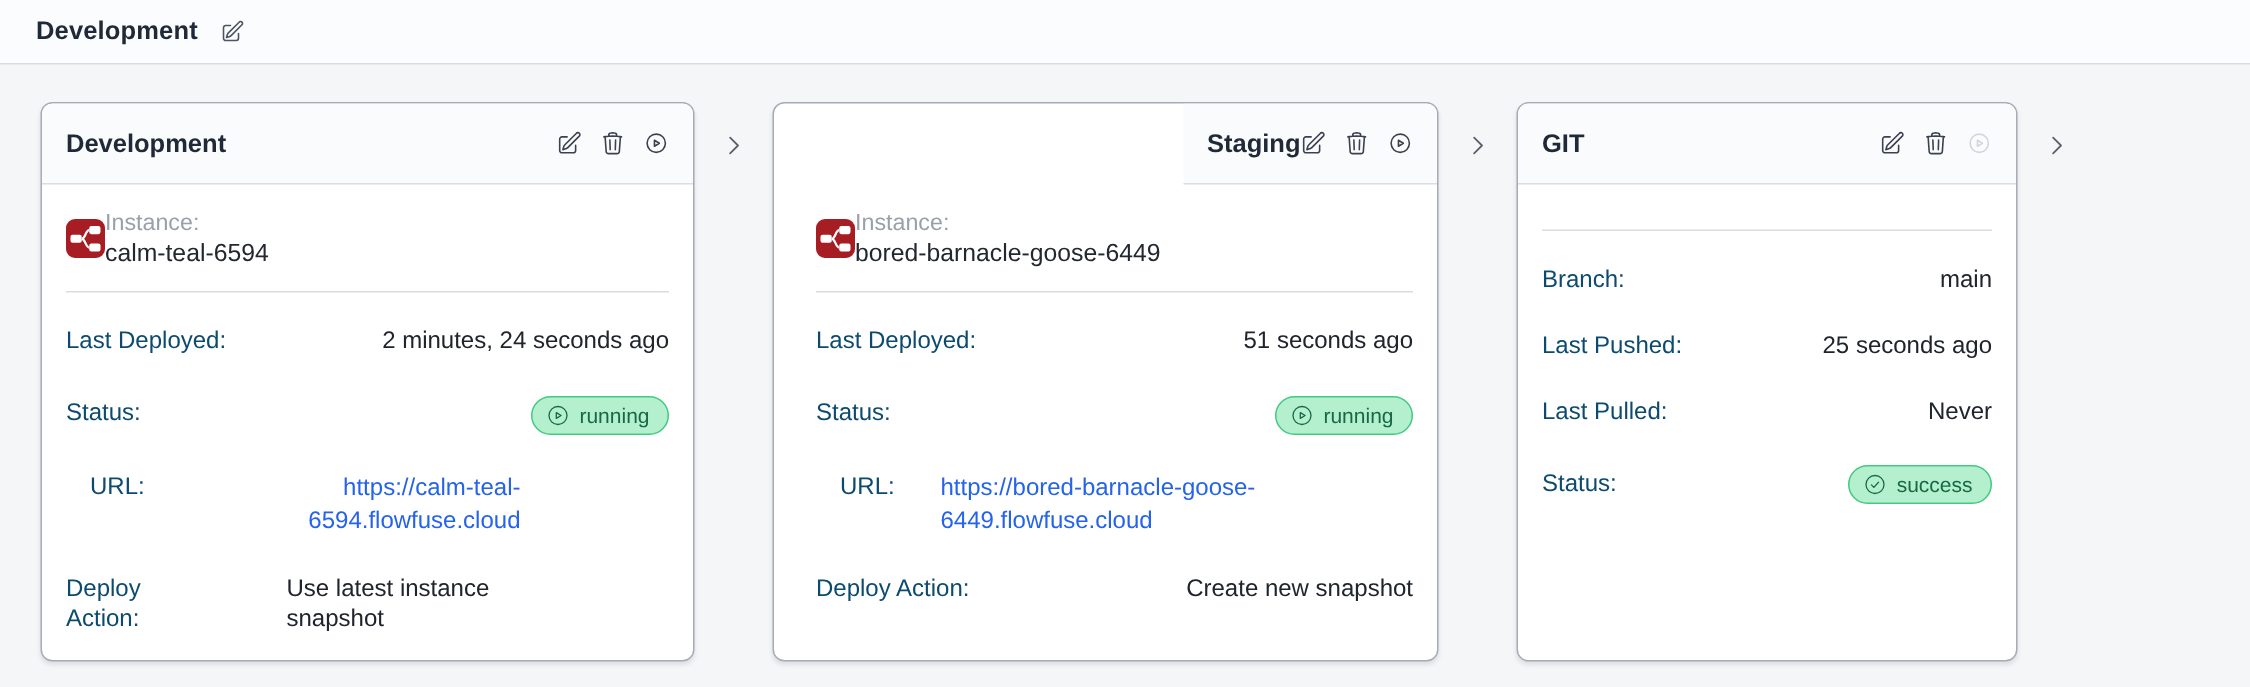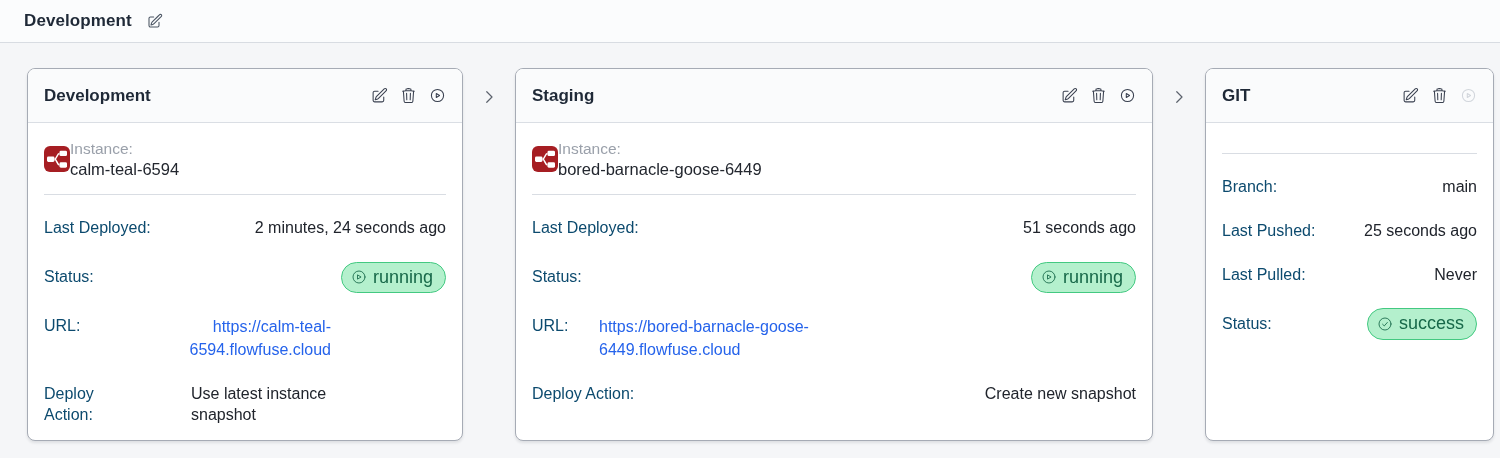--- a/index.html
+++ b/index.html
@@ -30,22 +30,22 @@
   }
   .connector svg { width:18px; height:18px; stroke:#5b616c; fill:none; stroke-width:1.6; stroke-linecap:round; stroke-linejoin:round; }
 
   .stage-card {
     background:#ffffff; border:1px solid #a6abb5; border-radius:8px;
     box-shadow:0 2px 3px rgba(20,25,40,.10);
     display:flex; flex-direction:column; flex:none; overflow:hidden;
     height:373px;
   }
   .stage-card.c1 { width:436px; }
-  .stage-card.c2 { width:638px; }
-  .stage-card.c3 { width:289px; }
+  .stage-card.c2 { width:444px;align-items:flex-end; }
+  .stage-card.c3 { width:334px; }
 
   .card-header {
     height:54px; flex:none; background:#fafbfc;
     display:flex; align-items:center; justify-content:space-between;
     padding:0 16px; border-bottom:1px solid #dadee4;
   }
   .card-title { font-size:17px; font-weight:700; color:#1f2937; }
   .header-actions { display:flex; align-items:center; gap:12px; }
   .icon-btn { background:none; border:none; padding:0; cursor:pointer; display:inline-flex; }
   .icon-btn svg { width:17px; height:17px; fill:none; stroke:#3a4150; stroke-width:1.5; stroke-linecap:round; stroke-linejoin:round; }
@@ -63,36 +63,36 @@
   .divider { border:none; border-top:1px solid #d9dde3; margin:14px 0 23px; }
 
   
   .kv { display:flex; justify-content:space-between; align-items:center; margin-bottom:23px; font-size:16px; line-height:1.3; }
   .kv:last-child { margin-bottom:0; }
   .kv-label { color:#0c4a6e; }
   .kv-value { color:#20242c; text-align:right; }
   .kv.row-status { min-height:30px; }
 
   .kv.row-url { justify-content:flex-start; align-items:flex-start; }
-  .kv.row-url .kv-label { width:67px; flex:none; }
+  .kv.row-url .kv-label { width:67px; flex:none;margin-left:16px; }
   .kv.row-url a { color:var(--link,#2563eb); text-decoration:none; display:inline-block; line-height:1.4; }
   .c1 .kv.row-url a { max-width:220px;text-align:right; }
   .c2 .kv.row-url a { max-width:315px; }
 
   
   .kv.row-action-wrap { align-items:flex-start; justify-content:flex-start; }
   .kv.row-action-wrap .kv-label { width:95px; flex:none; }
   .kv.row-action-wrap .kv-value { text-align:left; width:192px; margin-left:52px; }
 
   
   .status-pill {
     display:inline-flex; align-items:center; gap:6px;
     background:var(--pill-bg,#b4f0cd); border:1.5px solid var(--pill-border,#43c981);
     color:var(--pill-text,#176849);
-    border-radius:999px; padding:3px 12px 3px 9px; font-size:18px;
+    border-radius:999px; padding:3px 12px 3px 9px; font-size:14px;
   }
   .status-pill svg { width:16px; height:16px; fill:none; stroke:var(--pill-text,#176849); stroke-width:1.3; stroke-linecap:round; stroke-linejoin:round; flex:none; }
 
   .nodered-glyph { color:var(--node-red,#a61e23); }
   .git-glyph { color:var(--git-orange,#f05133); }
 </style>
 </head>
 <body>
 
 <header class="topbar">

